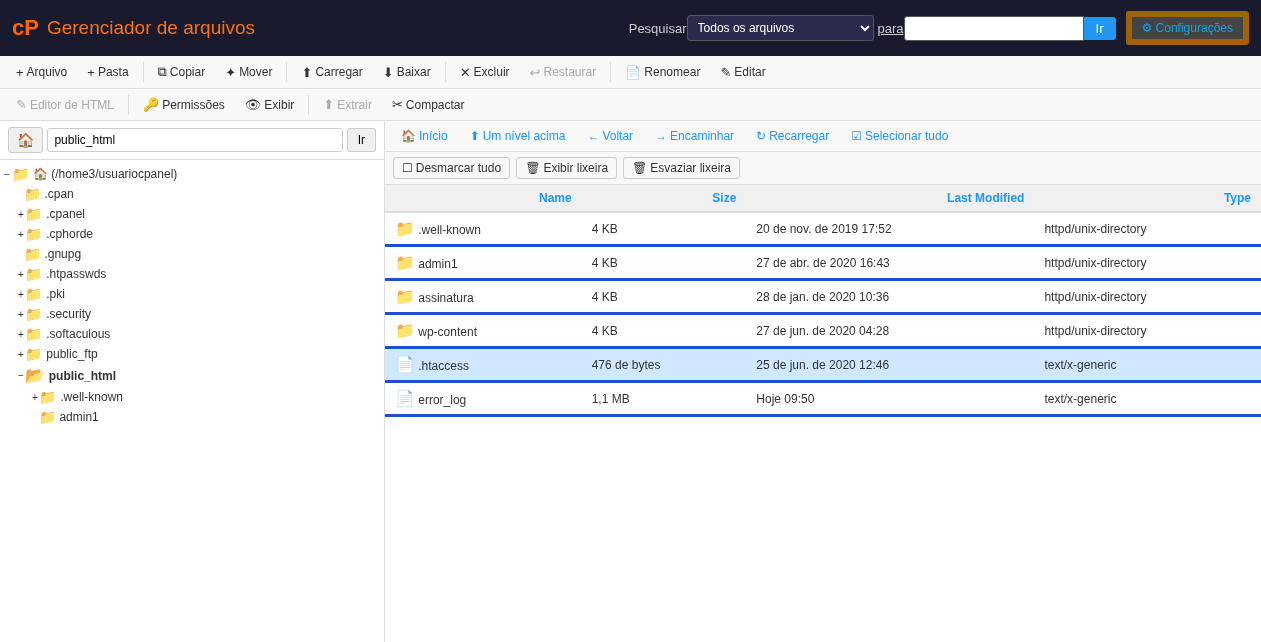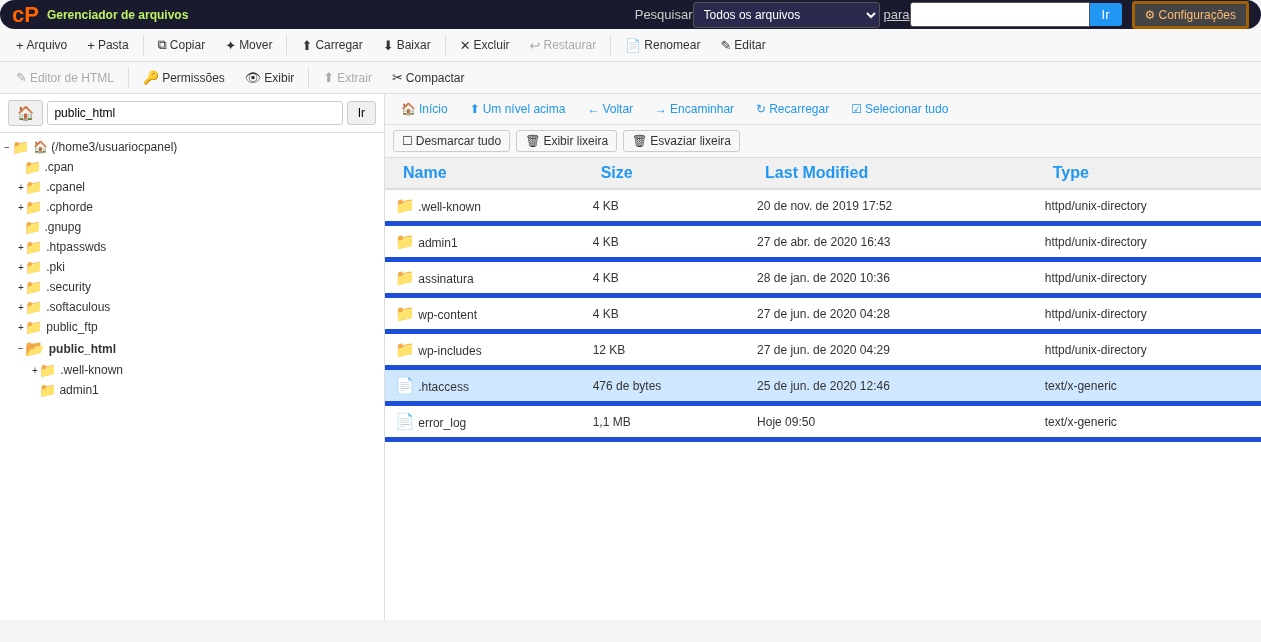--- a/index.html
+++ b/index.html
@@ -5,34 +5,32 @@
     * { box-sizing: border-box; margin: 0; padding: 0; }
     body { font-family: Arial, sans-serif; font-size: 13px; background: #f4f4f4; color: #333; overflow: hidden; }
 
     
     .header {
       background: #1a1a2e;
       color: #fff;
       display: flex;
       align-items: center;
       padding: 0 12px;
-      height: 29px;
-      border-radius: 16px;
+      height: 56px;
     }
     .header-logo {
       font-size: 22px;
       font-weight: bold;
       color: #ff6600;
       margin-right: 8px;
     }
     .header-title {
-      font-size: 12px;
-      color: #bef264;
+      font-size: 19px;
+      color: #f97316;
       flex: 1;
-      font-weight: bold;
     }
     .header-search-label {
       color: #ccc;
     }
     .header-search-select {
       padding: 4px 6px;
       border: 1px solid #555;
       background: #2a2a4e;
       color: #fff;
       border-radius: 3px;
@@ -59,22 +57,22 @@
       color: #fff;
       border: none;
       border-radius: 0 3px 3px 0;
       cursor: pointer;
       font-size: 13px;
     }
     .header-config-btn {
       margin-left: 10px;
       padding: 4px 10px;
       background: #444;
-      color: #fdba74;
-      border: 3px solid #a16207;
+      color: #0ea5e9;
+      border: 6px solid #a16207;
       border-radius: 3px;
       cursor: pointer;
       font-size: 12px;
     }
 
     
     .toolbar {
       background: #f8f8f8;
       border-bottom: 1px solid #ddd;
       display: flex;
@@ -234,29 +232,29 @@
       flex: 1;
       overflow-y: auto;
     }
     table {
       width: 100%;
       border-collapse: collapse;
     }
     thead th {
       background: #f0f0f0;
       border-bottom: 2px solid #ddd;
-      padding: 6px 18px;
-      text-align: left;
-      font-size: 16px;
+      padding: 6px 10px;
+      text-align: right;
+      font-size: 12px;
       color: #2196f3;
       cursor: pointer;
       white-space: nowrap;
     }
     tbody tr {
-      border-bottom: 5px solid #1d4ed8;
+      border-bottom: 3px solid #1d4ed8;
     }
     tbody tr.selected { background: #d0e8ff; }
     tbody td {
       padding: 6px 10px;
       font-size: 12px;
       white-space: nowrap;
     }
     .file-icon { font-size: 16px; }
     .folder-color { color: #e6a817; }
     .file-color { color: #5a7fbf; }
@@ -440,26 +438,20 @@
     <td>4 KB</td>
     <td>28 de jan. de 2020 10:36</td>
     <td>httpd/unix-directory</td>
   </tr>
             <tr>
     <td><span class="file-icon folder-color">📁</span> <span>wp-content</span></td>
     <td>4 KB</td>
     <td>27 de jun. de 2020 04:28</td>
     <td>httpd/unix-directory</td>
   </tr>
-            <tr>
-    <td><span class="file-icon folder-color">📁</span> <span>wp-includes</span></td>
-    <td>12 KB</td>
-    <td>27 de jun. de 2020 04:29</td>
-    <td>httpd/unix-directory</td>
-  </tr>
             <tr class="selected">
     <td><span class="file-icon file-color">📄</span> <span>.htaccess</span></td>
     <td>476 de bytes</td>
     <td>25 de jun. de 2020 12:46</td>
     <td>text/x-generic</td>
   </tr>
             <tr>
     <td><span class="file-icon file-color">📄</span> <span>error_log</span></td>
     <td>1,1 MB</td>
     <td>Hoje 09:50</td>

